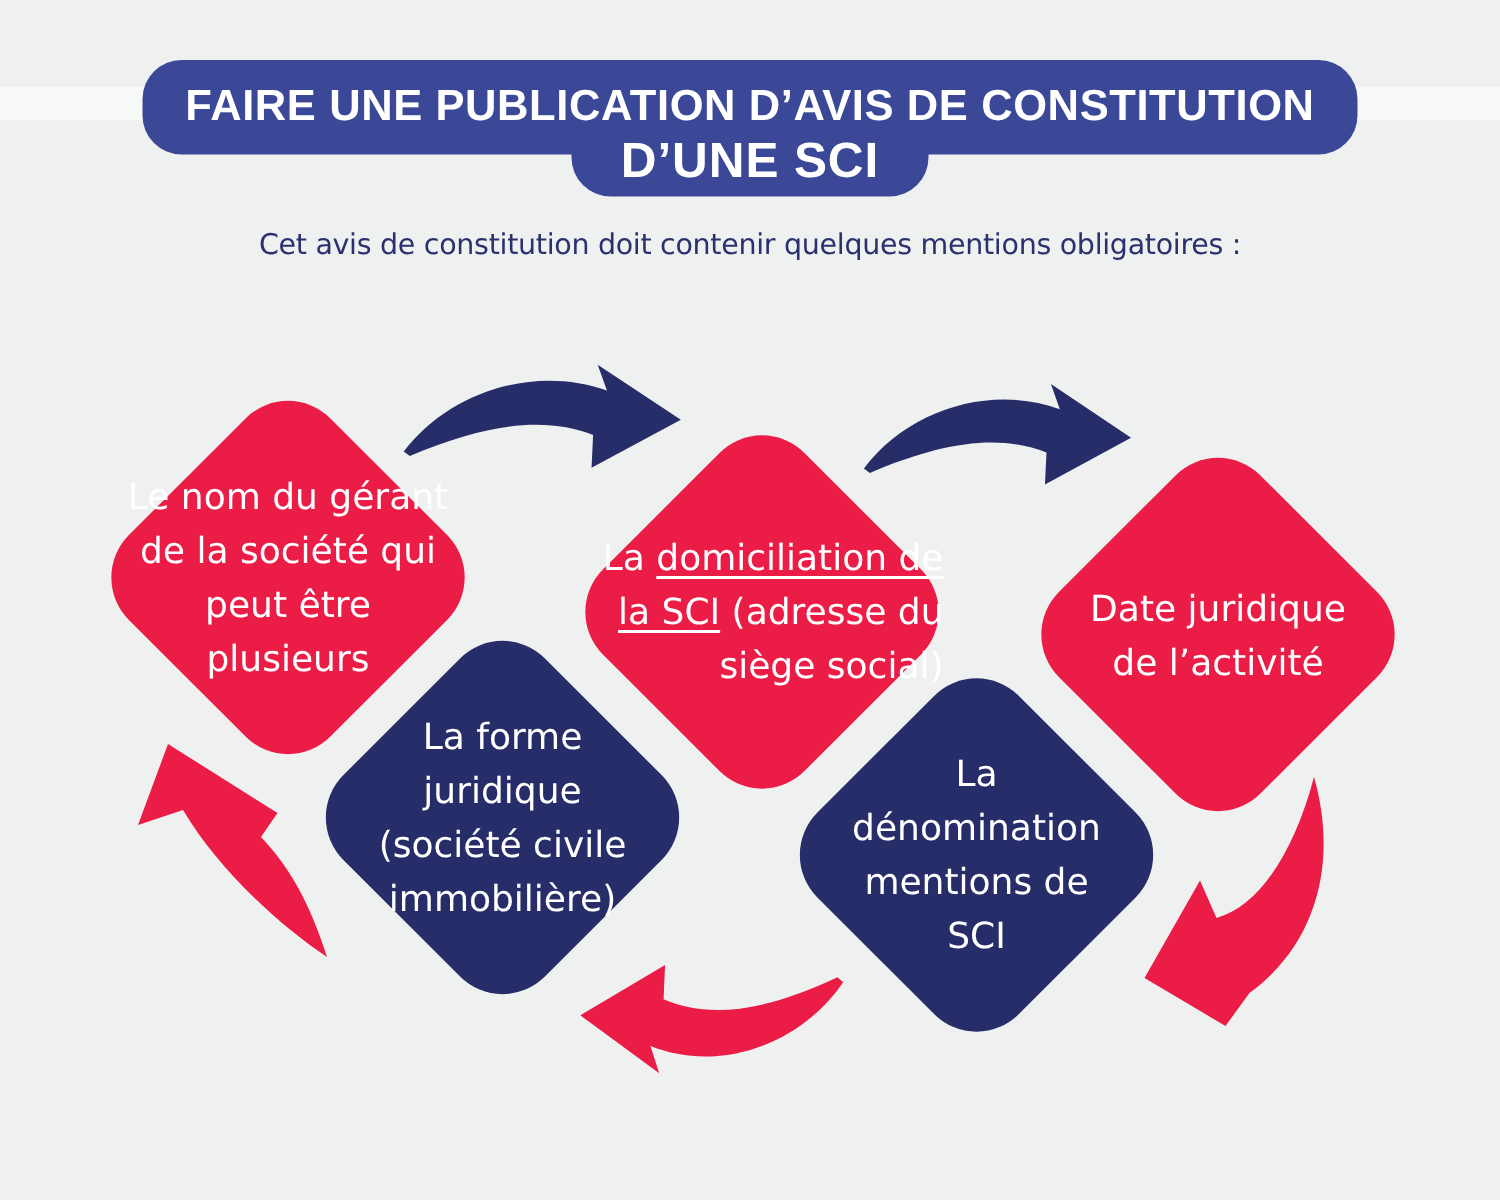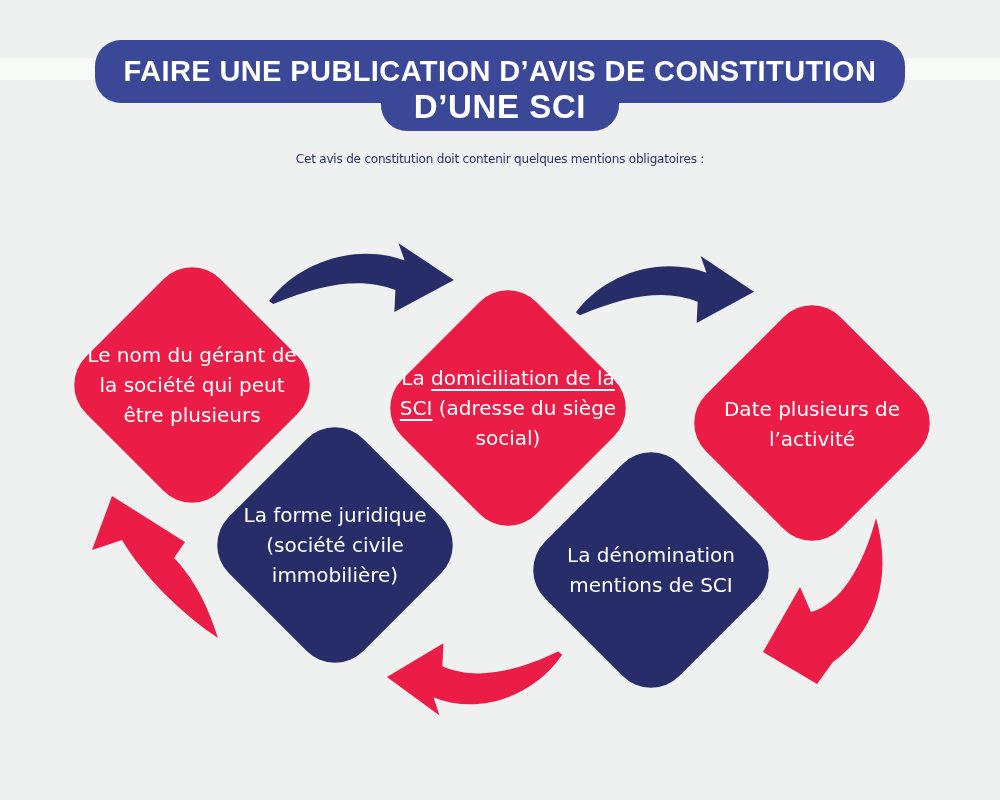--- a/index.html
+++ b/index.html
@@ -15,35 +15,35 @@
 
   .banner{position:absolute;left:95px;top:40px;width:810px;height:63px;z-index:2;}
   .banner-main{position:absolute;left:0;top:0;width:810px;height:63px;background:var(--banner-blue);border-radius:26px;}
   .banner-tab{position:absolute;left:50%;top:35px;transform:translateX(-50%);width:238px;height:56px;background:var(--banner-blue);border-radius:26px;}
   .banner-line1{position:absolute;left:0;right:0;top:0;height:63px;display:flex;align-items:center;justify-content:center;
     color:var(--text-white);font-family:"Liberation Sans",sans-serif;font-weight:700;font-size:29px;letter-spacing:.4px;white-space:nowrap;}
   .banner-line2{position:absolute;left:0;right:0;top:48px;text-align:center;color:var(--text-white);
     font-family:"Liberation Sans",sans-serif;font-weight:700;font-size:33px;letter-spacing:.6px;}
 
   .subtitle{position:absolute;left:0;top:152px;width:1000px;text-align:center;color:var(--text-navy);
-    font-size:12px;letter-spacing:-.2px;z-index:1;}
+    font-size:19px;letter-spacing:-.2px;z-index:1;}
 
   .diamond{position:absolute;width:190px;height:190px;border-radius:40px;transform:rotate(45deg);z-index:2;}
   .diamond.red{background:var(--red);}
   .diamond.navy{background:var(--navy);}
   .d1{left:97px;top:290px;}
   .d2{left:413px;top:313px;}
   .d3{left:717px;top:328px;}
   .d4{left:240px;top:450px;}
   .d5{left:556px;top:475px;}
 
-  .dlabel{position:absolute;transform:translate(-50%,-50%);color:var(--text-white);font-size:20px;
+  .dlabel{position:absolute;transform:translate(-50%,-50%);color:var(--text-white);font-size:24px;
     line-height:1.5;text-align:center;z-index:3;}
   .l1{left:192px;top:385px;width:215px;}
-  .l2{left:508px;top:408px;width:242px;}
+  .l2{left:508px;top:408px;width:242px;text-align:right;}
   .l3{left:812px;top:424px;width:200px;}
   .l4{left:335px;top:545px;width:198px;}
   .l5{left:651px;top:570px;width:190px;}
   .ul{text-decoration:underline;text-underline-offset:4px;text-decoration-thickness:1.5px;}
 
   .arrow{position:absolute;z-index:4;}
   .arrow.blue{color:var(--navy);}
   .arrow.red{color:var(--red);}
   .flip180{transform:rotate(180deg);}
   .arrA{left:263px;top:237px;}
@@ -69,21 +69,21 @@
   <div class="subtitle">Cet avis de constitution doit contenir quelques mentions obligatoires :</div>
 
   <div class="diamond red d1"></div>
   <div class="diamond red d2"></div>
   <div class="diamond red d3"></div>
   <div class="diamond navy d4"></div>
   <div class="diamond navy d5"></div>
 
   <div class="dlabel l1">Le nom du gérant de la société qui peut être plusieurs</div>
   <div class="dlabel l2"><span>La </span><span class="ul">domiciliation de la SCI</span><span> (adresse du siège social)</span></div>
-  <div class="dlabel l3">Date plusieurs de l’activité</div>
+  <div class="dlabel l3">Date juridique de l’activité</div>
   <div class="dlabel l4">La forme juridique (société civile immobilière)</div>
   <div class="dlabel l5">La dénomination mentions de SCI</div>
 
   <svg class="arrow blue arrA" width="195" height="78" viewBox="0 0 190 100" preserveAspectRatio="none">
     <path fill="currentColor" d="M6,82 C36,30 92,8 138,30 L132,8 L186,55 L128,96 L129,68 C98,52 60,58 10,86 Z"></path>
   </svg>
 
   <svg class="arrow blue arrB" width="188" height="76" viewBox="0 0 190 100" preserveAspectRatio="none">
     <path fill="currentColor" d="M6,82 C36,30 92,8 138,30 L132,8 L186,55 L128,96 L129,68 C98,52 60,58 10,86 Z"></path>
   </svg>

